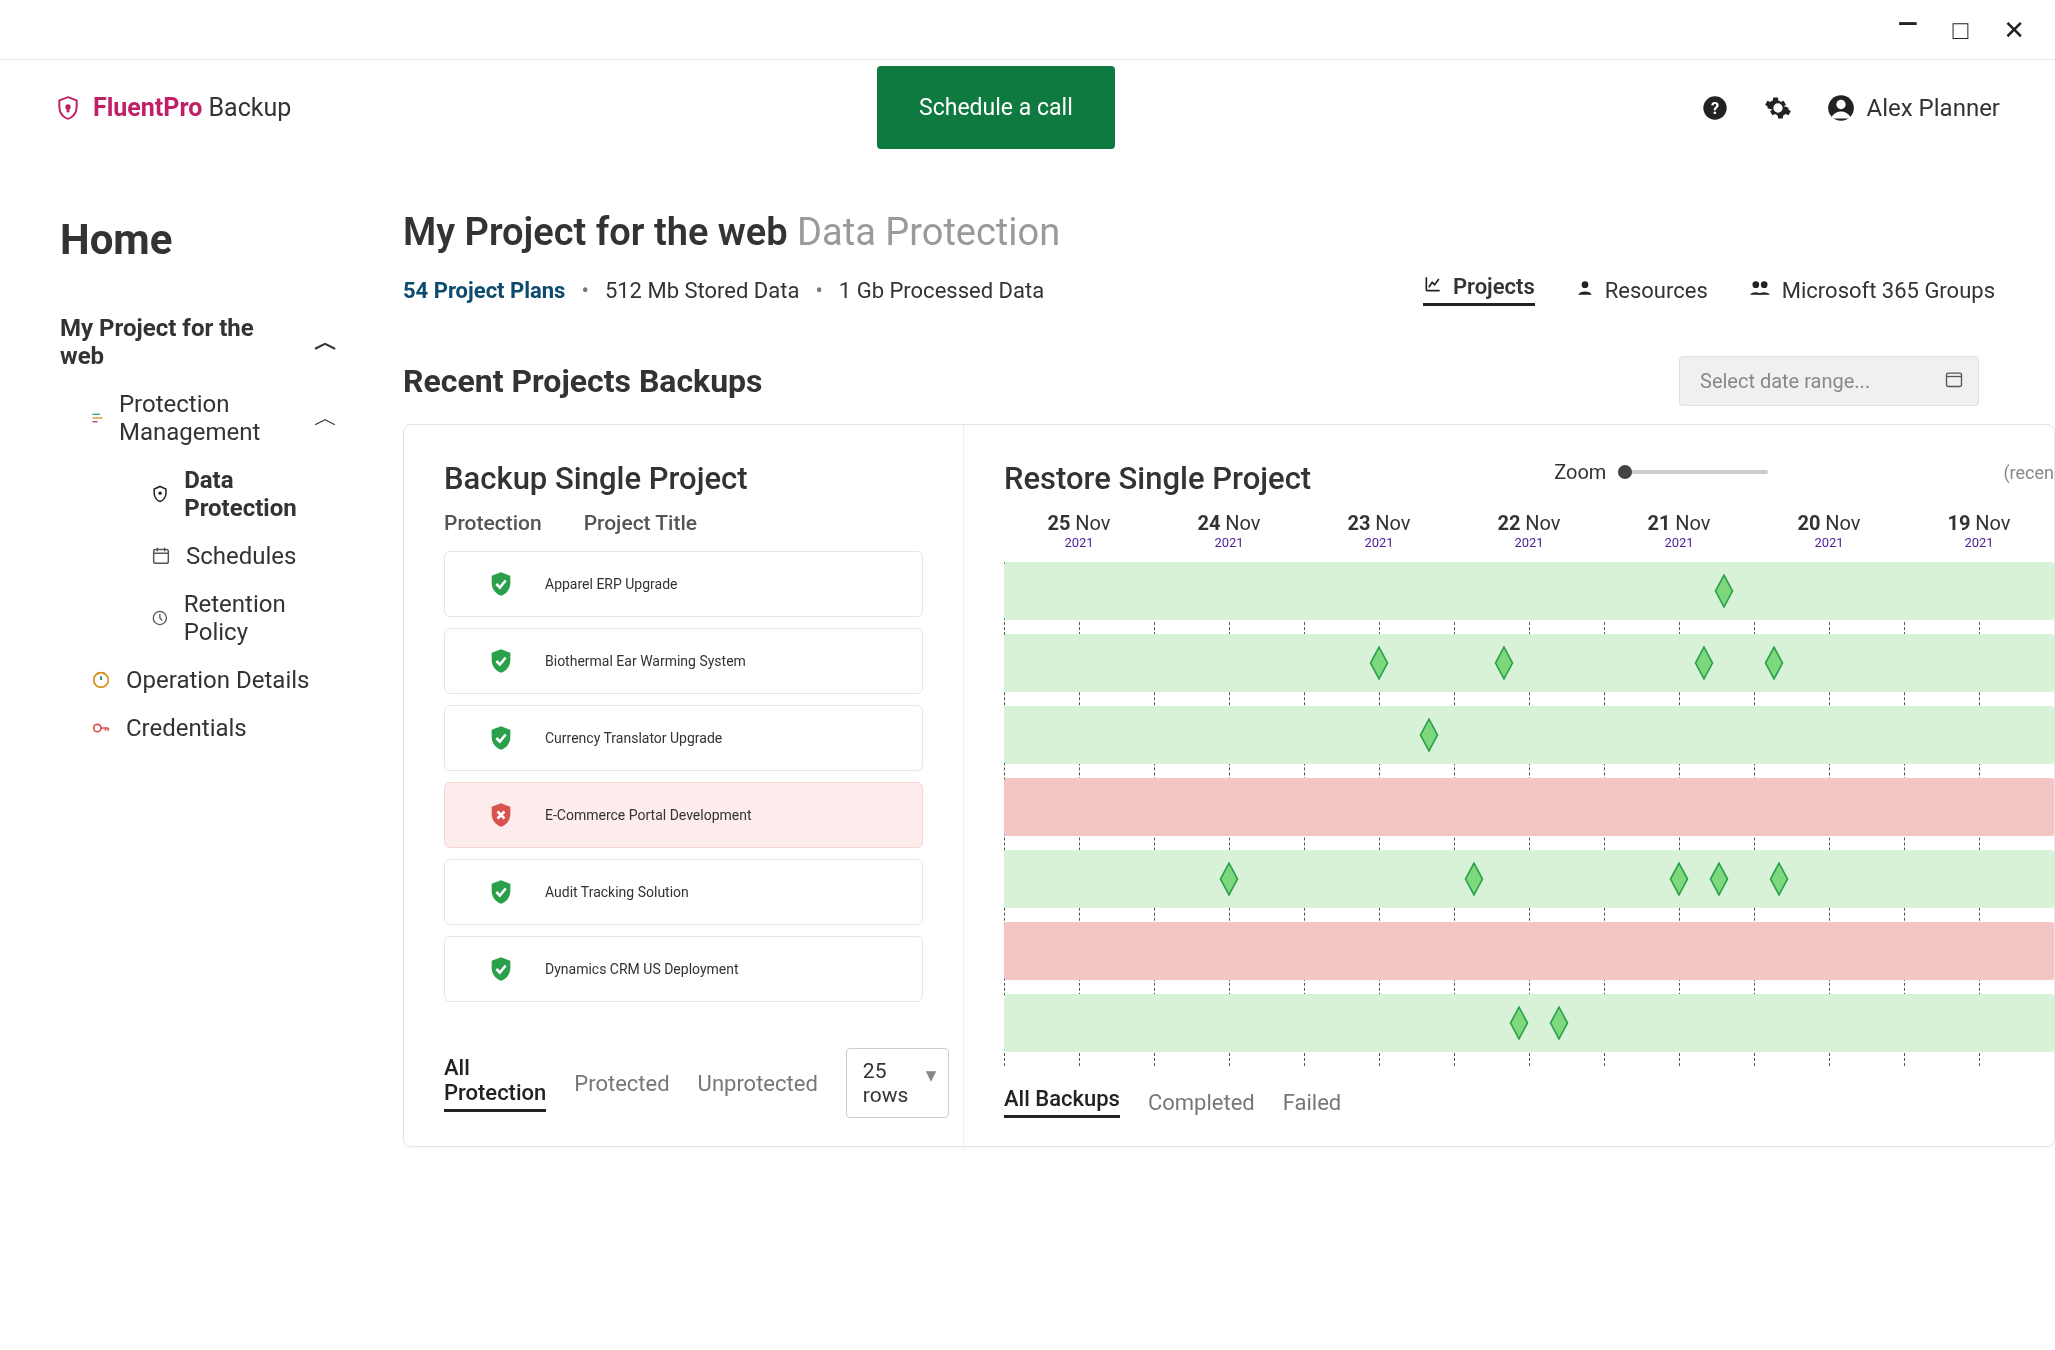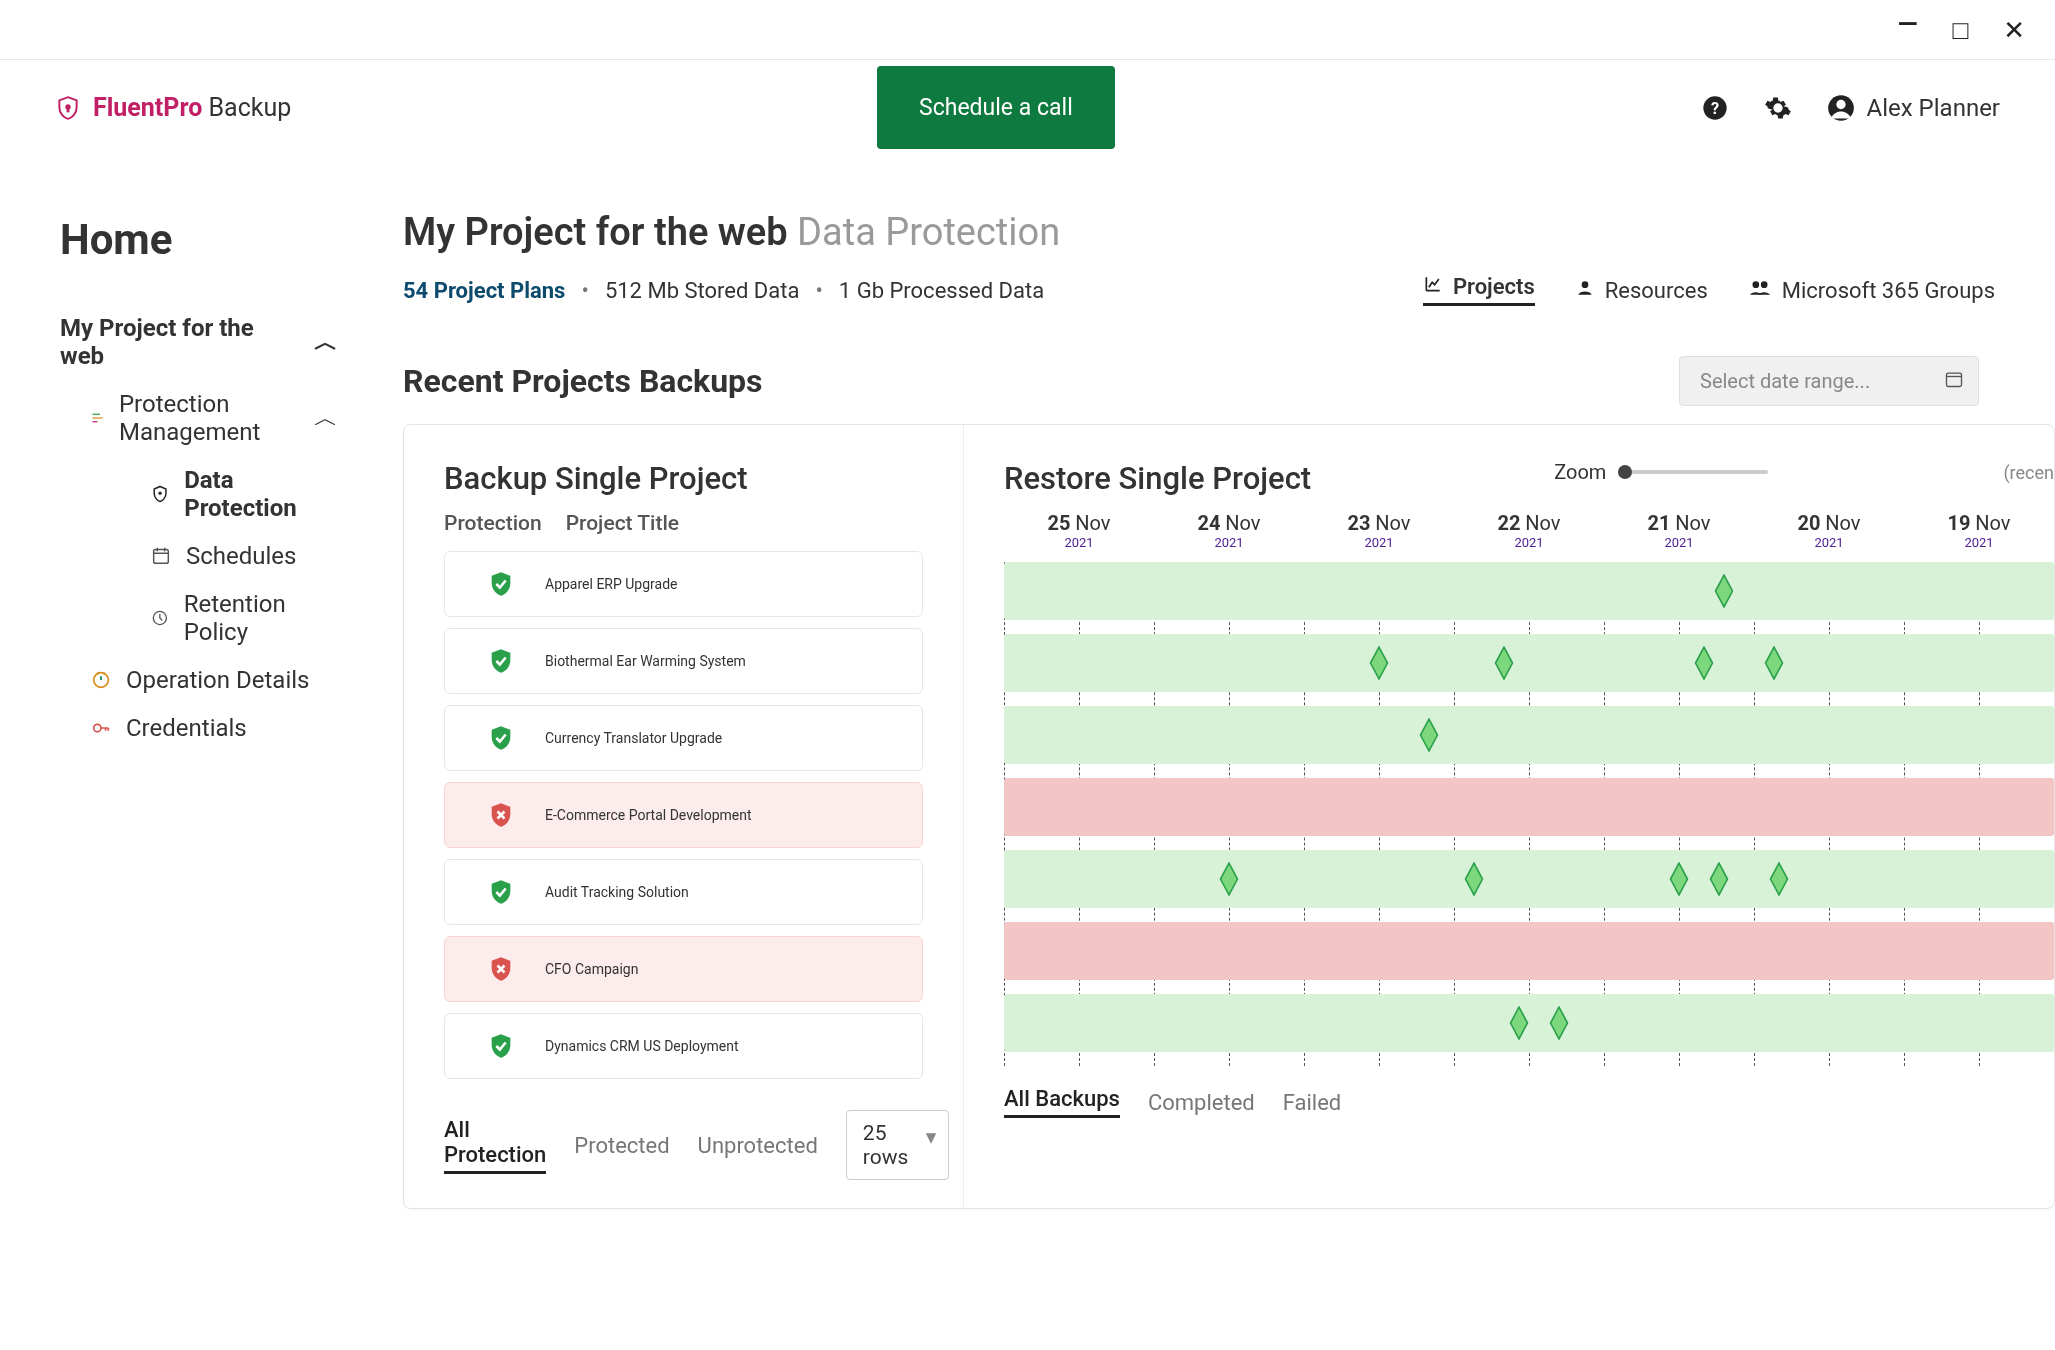--- a/index.html
+++ b/index.html
@@ -44,21 +44,21 @@
   .view-tab.active{font-weight:600;border-bottom:3px solid #222;padding-bottom:4px;}
   .section-head{display:flex;align-items:center;margin-bottom:18px;padding-right:76px;}
   .section-title{font-size:32px;font-weight:700;}
   .date-range{margin-left:auto;background:#f0f0f0;border:1px solid #e0e0e0;border-radius:4px;padding:12px 50px 12px 20px;width:300px;font-size:20px;color:#888;position:relative;}
   .date-range .cal{position:absolute;right:14px;top:12px;}
   
   .card{border:1px solid #e4e4e4;border-radius:8px;display:flex;overflow:hidden;box-shadow:0 1px 3px rgba(0,0,0,0.04);}
   .left-pane{width:560px;border-right:1px solid #eee;padding:35px 40px 28px 40px;display:flex;flex-direction:column;}
   .right-pane{flex:1;padding:35px 0 28px 40px;display:flex;flex-direction:column;overflow:hidden;}
   .pane-title{font-size:31px;font-weight:500;margin-bottom:14px;}
-  .col-heads{display:flex;gap:24px;font-size:21px;color:#555;font-weight:500;margin-bottom:16px;}
+  .col-heads{display:flex;gap:42px;font-size:21px;color:#555;font-weight:500;margin-bottom:16px;}
   .plist{flex:1;overflow:hidden;}
   .prow{display:flex;align-items:center;gap:30px;border:1px solid #e6e6e6;border-radius:6px;padding:18px 18px;margin-bottom:11px;font-size:14px;}
   .prow.fail{background:#fdecec;border-color:#f7d4d4;}
   .shield{width:28px;height:28px;display:inline-flex;margin-left:24px;}
   .shield svg{width:100%;height:100%;}
   .filters{display:flex;align-items:center;gap:28px;margin-top:20px;font-size:22px;color:#777;}
   .filters .active{color:#222;font-weight:500;border-bottom:3px solid #222;padding-bottom:4px;}
   .sel{margin-left:auto;border:1px solid #ccc;border-radius:4px;padding:10px 40px 10px 16px;font-size:21px;position:relative;color:#333;}
   .sel .tri{position:absolute;right:12px;top:14px;color:#888;}
   
@@ -295,29 +295,20 @@
             </div>
             <div class="prow">
               <span class="shield">
                 <svg viewBox="0 0 24 24">
                   <path fill="#2aa04a" d="M12 2 L20 5 V11 C20 17 16 21 12 22 C8 21 4 17 4 11 V5 Z"></path>
                   <path d="M8 12l3 3 5-6" stroke="#fff" stroke-width="2.2" fill="none"></path>
                 </svg>
               </span>
               <span>Audit Tracking Solution</span>
             </div>
-            <div class="prow fail">
-              <span class="shield">
-                <svg viewBox="0 0 24 24">
-                  <path fill="#d9534f" d="M12 2 L20 5 V11 C20 17 16 21 12 22 C8 21 4 17 4 11 V5 Z"></path>
-                  <path d="M9 9l6 6M15 9l-6 6" stroke="#fff" stroke-width="2.2"></path>
-                </svg>
-              </span>
-              <span>CFO Campaign</span>
-            </div>
             <div class="prow">
               <span class="shield">
                 <svg viewBox="0 0 24 24">
                   <path fill="#2aa04a" d="M12 2 L20 5 V11 C20 17 16 21 12 22 C8 21 4 17 4 11 V5 Z"></path>
                   <path d="M8 12l3 3 5-6" stroke="#fff" stroke-width="2.2" fill="none"></path>
                 </svg>
               </span>
               <span>Dynamics CRM US Deployment</span>
             </div>
           </div>

